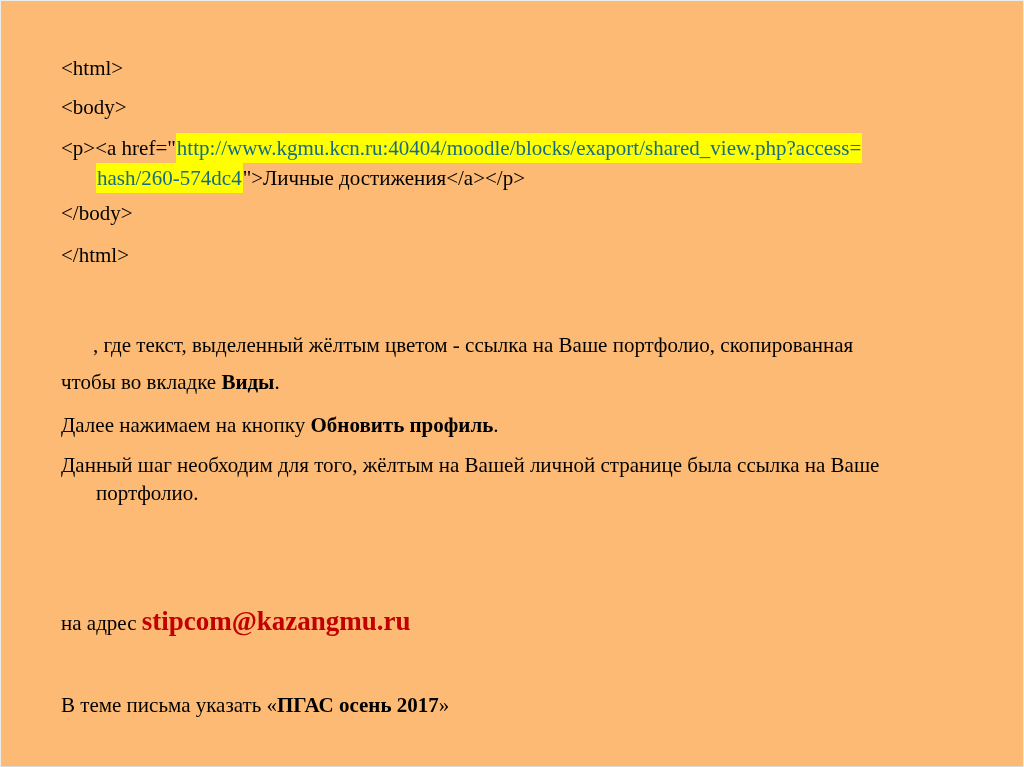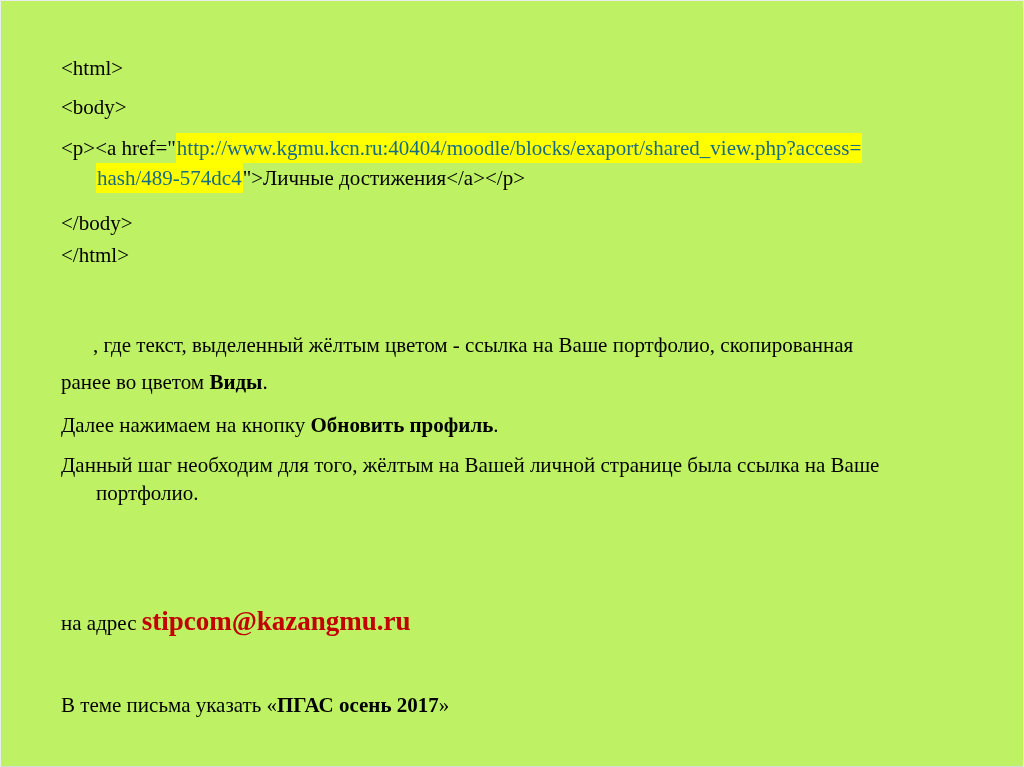--- a/index.html
+++ b/index.html
@@ -1,20 +1,20 @@
 <!DOCTYPE html>
 <html><head>
 <meta charset="utf-8">
 <style>
   html, body { margin: 0; padding: 0; background: #ffffff; }
   .slide {
     position: relative;
     width: 1024px;
     height: 767px;
-    background: #bef264;
+    background: #fdba74;
     box-sizing: border-box;
     border: 1px solid #ececec;
     border-bottom-color: #d9d9d9;
     overflow: hidden;
     font-family: "Liberation Serif", "DejaVu Serif", serif;
     color: #000000;
   }
   .line {
     position: absolute;
     white-space: pre;
@@ -38,29 +38,29 @@
 <body>
 
 <div class="slide">
 
   <div class="line" style="left:60px; top:54px;"><span>&lt;html&gt;</span></div>
 
   <div class="line" style="left:60px; top:93px;"><span>&lt;body&gt;</span></div>
 
   <div class="line" style="left:60px; top:134px;"><span>&lt;p&gt;&lt;a href="</span><span class="hl">http://www.kgmu.kcn.ru:40404/moodle/blocks/exaport/shared_view.php?access=</span></div>
 
-  <div class="line" style="left:95px; top:164px;"><span class="hl">hash/489-574dc4</span><span>"&gt;Личные достижения&lt;/a&gt;&lt;/p&gt;</span></div>
+  <div class="line" style="left:95px; top:164px;"><span class="hl">hash/260-574dc4</span><span>"&gt;Личные достижения&lt;/a&gt;&lt;/p&gt;</span></div>
 
-  <div class="line" style="left:60px; top:209px;text-align:center;"><span>&lt;/body&gt;</span></div>
+  <div class="line" style="left:60px; top:199px;text-align:center;"><span>&lt;/body&gt;</span></div>
 
   <div class="line" style="left:60px; top:241px;"><span>&lt;/html&gt;</span></div>
 
   <div class="line" style="left:60px; top:331px;margin-left:32px;"><span>, где текст, выделенный жёлтым цветом - ссылка на Ваше портфолио, скопированная</span></div>
 
-  <div class="line" style="left:60px; top:368px;"><span>ранее во цветом </span><span class="b">Виды</span><span>.</span></div>
+  <div class="line" style="left:60px; top:368px;"><span>чтобы во вкладке </span><span class="b">Виды</span><span>.</span></div>
 
   <div class="line" style="left:60px; top:411px;text-align:center;"><span>Далее нажимаем на кнопку </span><span class="b">Обновить профиль</span><span>.</span></div>
 
   <div class="line" style="left:60px; top:451px;"><span>Данный шаг необходим для того, жёлтым на Вашей личной странице была ссылка на Ваше</span></div>
 
   <div class="line" style="left:95px; top:479px;"><span>портфолио.</span></div>
 
 
   <div class="line" style="left:60px; top:607px;"><span>на адрес </span><span class="email">stipcom@kazangmu.ru</span></div>
 

